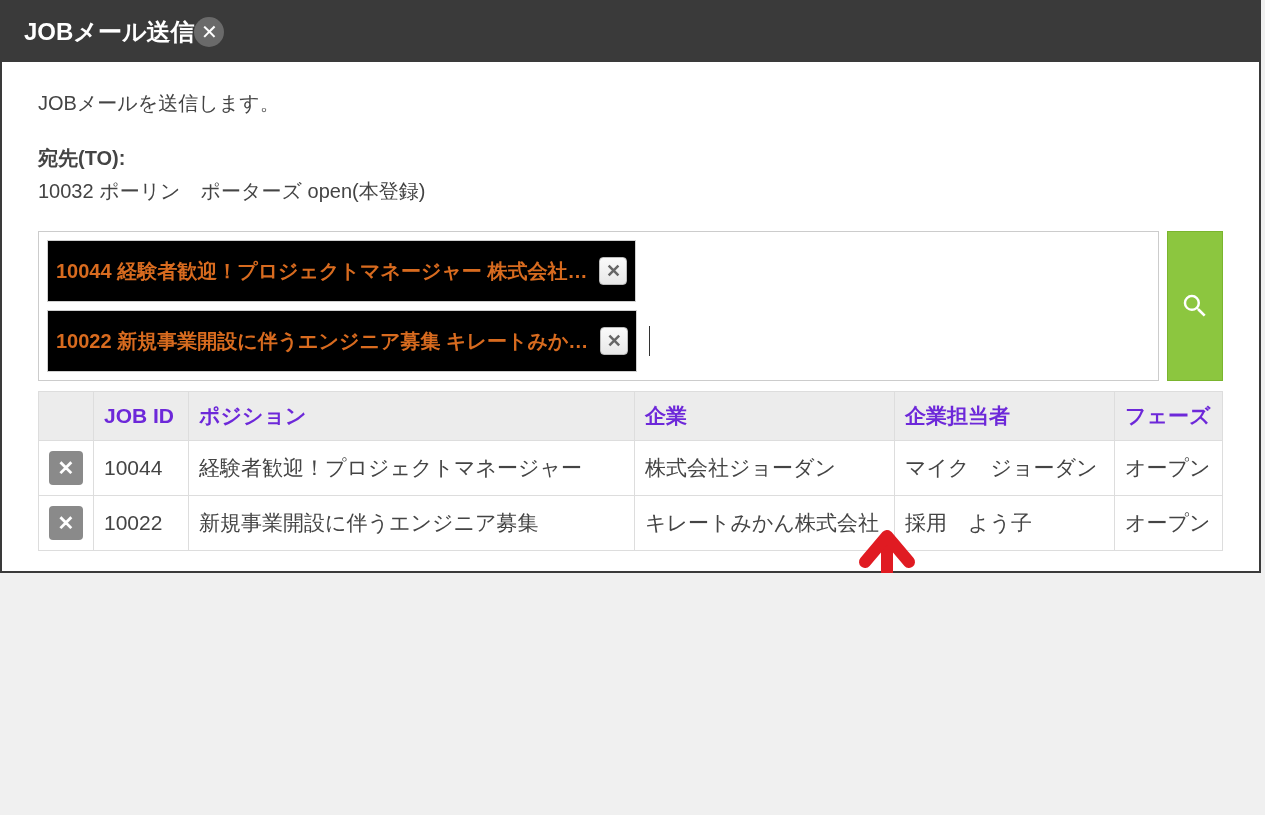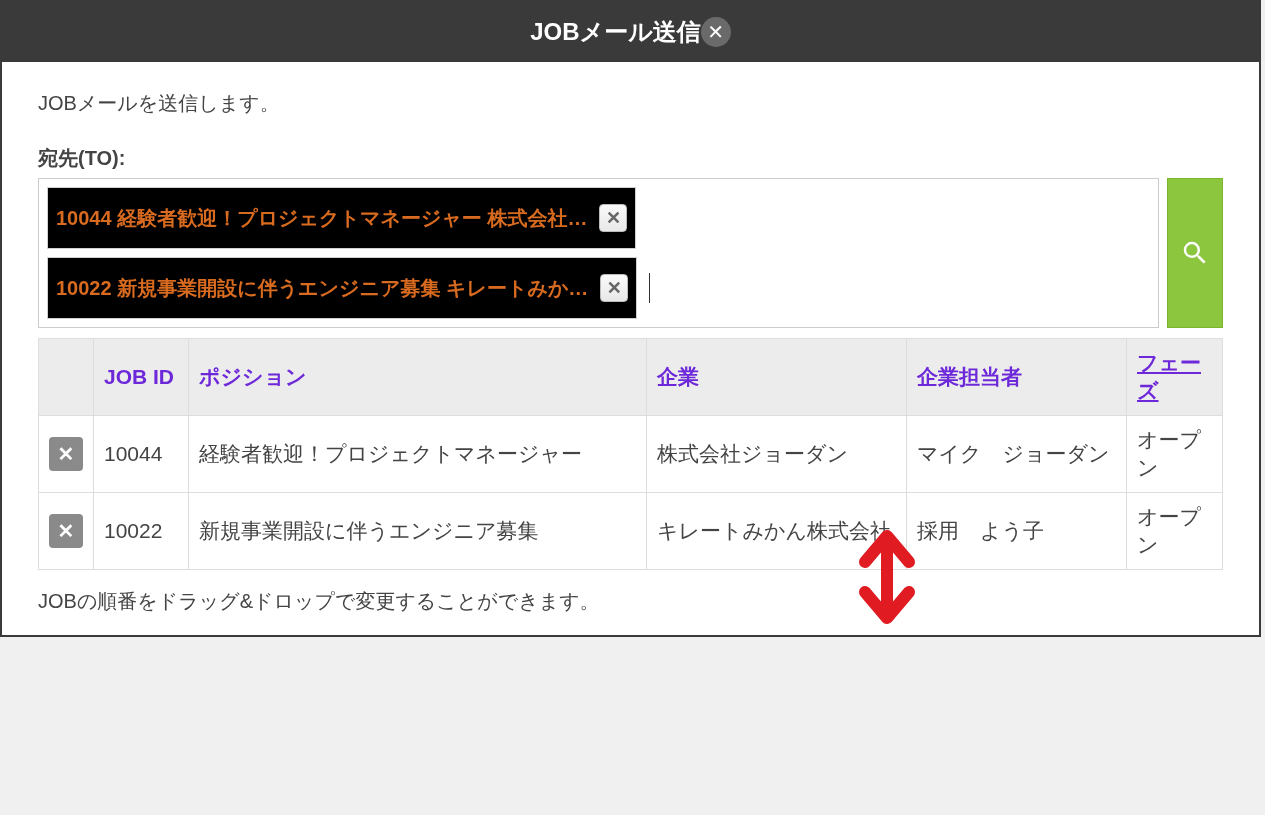--- a/index.html
+++ b/index.html
@@ -12,21 +12,21 @@
       background: #fff;
       border: 2px solid #3a3a3a;
       width: 1261px;
       margin: 0;
     }
     .modal-header {
       background: #3a3a3a;
       color: #fff;
       padding: 14px 22px;
       display: flex;
-      justify-content: center;
+      justify-content: flex-start;
       align-items: center;
     }
     .modal-title {
       font-size: 24px;
       font-weight: bold;
     }
     .close-btn {
       width: 30px;
       height: 30px;
       border-radius: 50%;
@@ -124,21 +124,21 @@
     }
     th {
       background: #ececec;
       font-weight: bold;
       color: #6d28d9;
     }
     th.col-remove { width: 52px; }
     th.col-id { width: 95px; }
     th.col-company { width: 260px; margin-left: 6px; }
     th.col-contact { width: 220px; }
-    th.col-phase { width: 96px; text-decoration: underline; }
+    th.col-phase { width: 108px; }
     .row-remove {
       width: 34px;
       height: 34px;
       background: #8a8a8a;
       color: #fff;
       border: none;
       border-radius: 4px;
       font-size: 20px;
       font-weight: bold;
       cursor: pointer;
@@ -183,20 +183,21 @@
     <div class="modal-title">JOBメール送信</div>
     <button class="close-btn">
       <span>✕</span>
     </button>
   </div>
 
   <div class="modal-body">
     <div class="intro">JOBメールを送信します。</div>
 
     <div class="label-bold">宛先(TO):</div>
+    <div class="to-value">10032 ポーリン　ポーターズ open(本登録)</div>
 
 
     <div class="job-search-row">
       <div class="job-tags">
         <div class="tag">
           <span class="tag-text">10044 経験者歓迎！プロジェクトマネージャー 株式会社…</span>
           <button class="tag-remove">
             <span>✕</span>
           </button>
         </div>
@@ -247,21 +248,20 @@
             </td>
           <td>10022</td>
           <td>新規事業開設に伴うエンジニア募集</td>
           <td>キレートみかん株式会社</td>
           <td>採用　よう子</td>
           <td>オープン</td>
         </tr>
       </tbody>
     </table>
 
-    <div class="hint">JOBの順番をドラッグ&amp;ドロップで変更することができます。</div>
 
     <div class="drag-arrow">
       <svg viewBox="0 0 80 110">
         <g fill="none" stroke="#e01b22" stroke-width="12" stroke-linecap="round" stroke-linejoin="round">
           <line x1="40" y1="18" x2="40" y2="92"></line>
           <polyline points="18,40 40,14 62,40"></polyline>
           <polyline points="18,70 40,96 62,70"></polyline>
         </g>
       </svg>
     </div>

